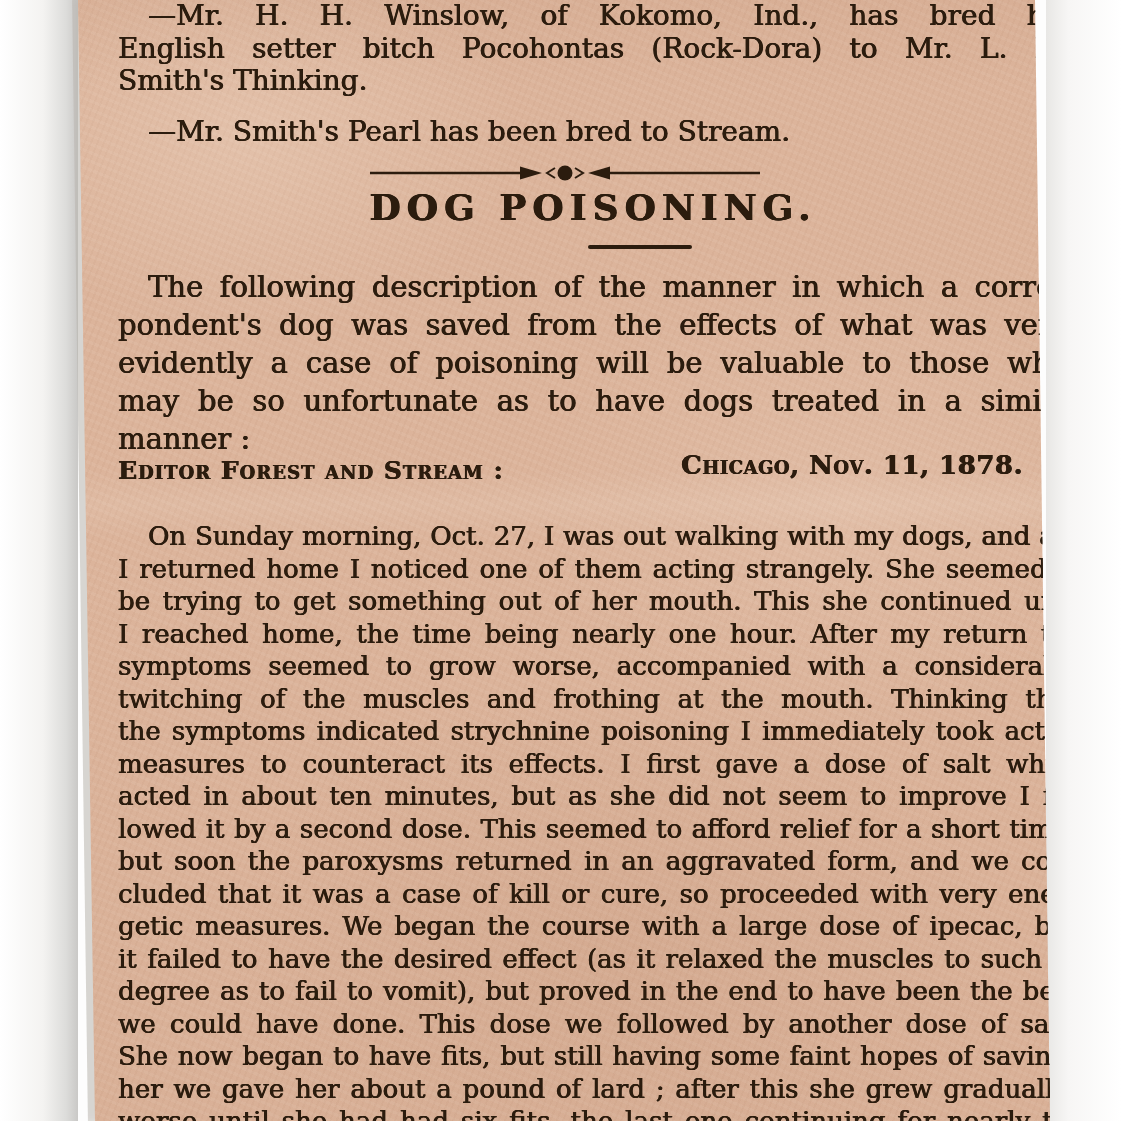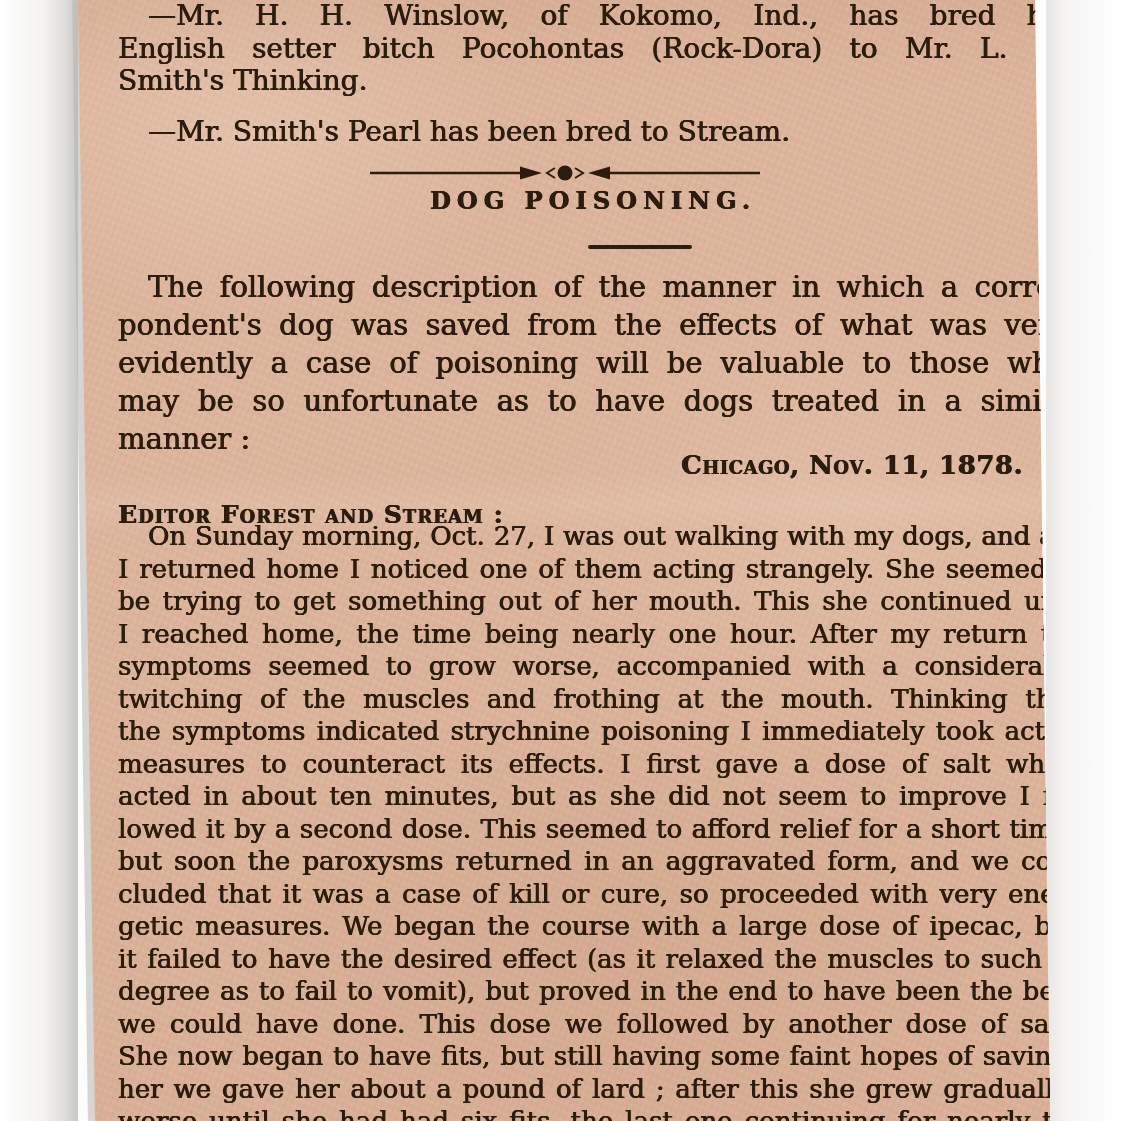--- a/index.html
+++ b/index.html
@@ -25,27 +25,27 @@
      color:#2b1c0e;}
   .ink{text-shadow:0.5px 0 currentColor, -0.3px 0 currentColor;}
   .block{position:absolute;left:48px;width:950px;}
   .line{text-align:justify;text-align-last:justify;white-space:normal;}
   .endpara .line:last-child{text-align-last:left;}
   .indent .line:first-child{text-indent:30px;}
   .news{font-size:28px;line-height:32.5px;}
   .intro{font-size:29px;line-height:38px;}
   .bodytxt{font-size:26px;line-height:32.5px;}
   .headline{position:absolute;left:48px;width:950px;top:186px;text-align:center;
-     font-size:24px;font-weight:bold;letter-spacing:6px;}
+     font-size:36px;font-weight:bold;letter-spacing:6px;}
   .head-rule{position:absolute;left:518px;top:245px;width:104px;height:4px;background:#2b1c0e;
      border-radius:2px;}
   .divider{position:absolute;left:300px;top:160px;width:390px;height:26px;}
   .dateline{position:absolute;left:48px;width:950px;top:450px;text-align:right;padding-right:45px;
      box-sizing:border-box;font-variant:small-caps;font-weight:bold;font-size:26px;letter-spacing:.5px;}
-  .salutation{position:absolute;left:48px;top:500px;font-variant:small-caps;font-weight:bold;
+  .salutation{position:absolute;left:48px;top:456px;font-variant:small-caps;font-weight:bold;
      font-size:25px;letter-spacing:1px;}
 </style>
 </head>
 <body>
 
 <div class="stage">
   <div class="side-shade-left"></div>
   <div class="side-shade-right"></div>
   <div class="paper-shadow"></div>
 

